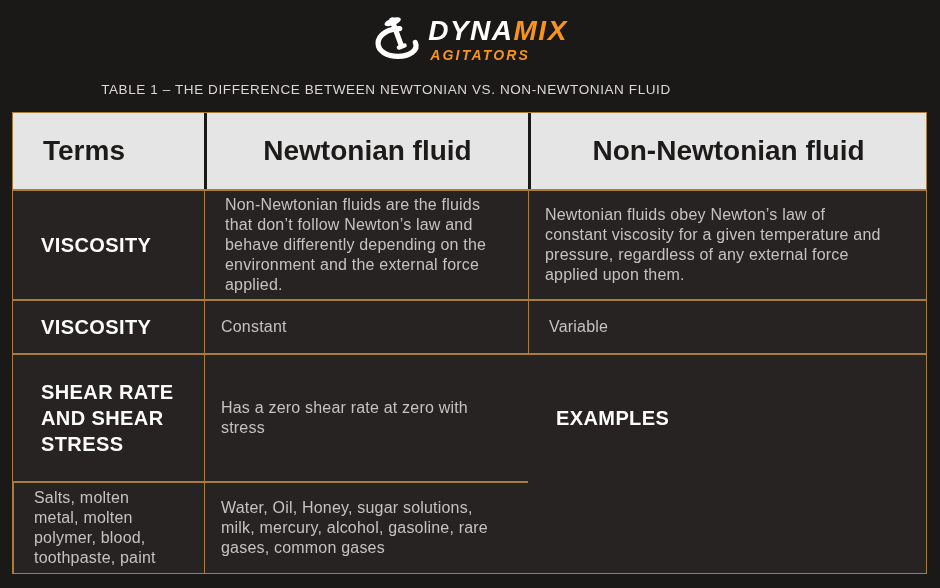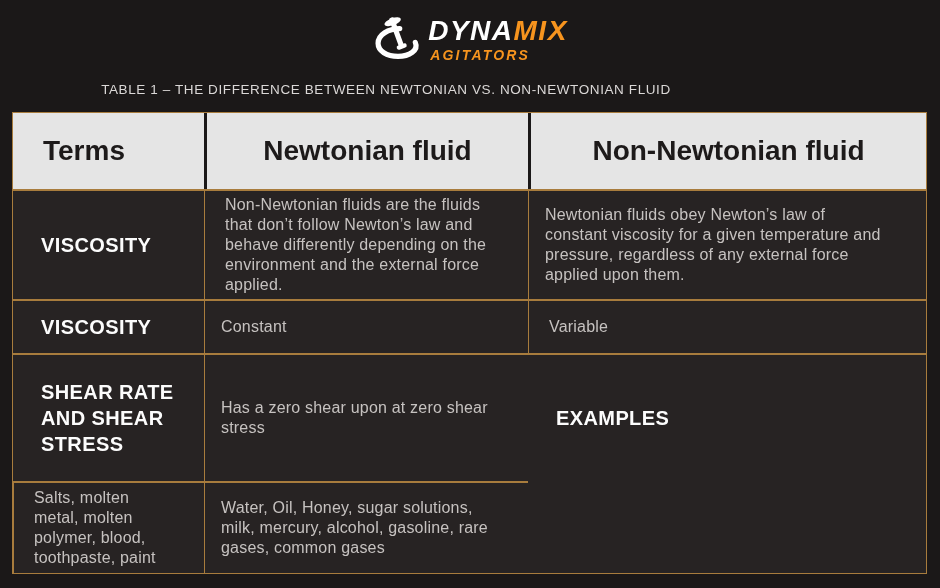--- a/index.html
+++ b/index.html
@@ -116,21 +116,21 @@
     <div class="body-text col2">Constant</div>
   </div>
   <div class="cell colline">
     <div class="body-text col3">Variable</div>
   </div>
 
   <div class="cell">
     <div class="term">SHEAR RATE AND SHEAR STRESS</div>
   </div>
   <div class="cell colline">
-    <div class="body-text col2">Has a zero shear upon at zero shear stress</div>
+    <div class="body-text col2">Has a zero shear rate at zero with stress</div>
   </div>
 
   <div class="cell">
     <div class="term">EXAMPLES</div>
   </div>
   <div class="cell colline">
     <div class="body-text col3">Salts, molten metal, molten polymer, blood, toothpaste, paint</div>
   </div>
   <div class="cell colline">
     <div class="body-text col2">Water, Oil, Honey, sugar solutions, milk, mercury, alcohol, gasoline, rare gases, common gases</div>

